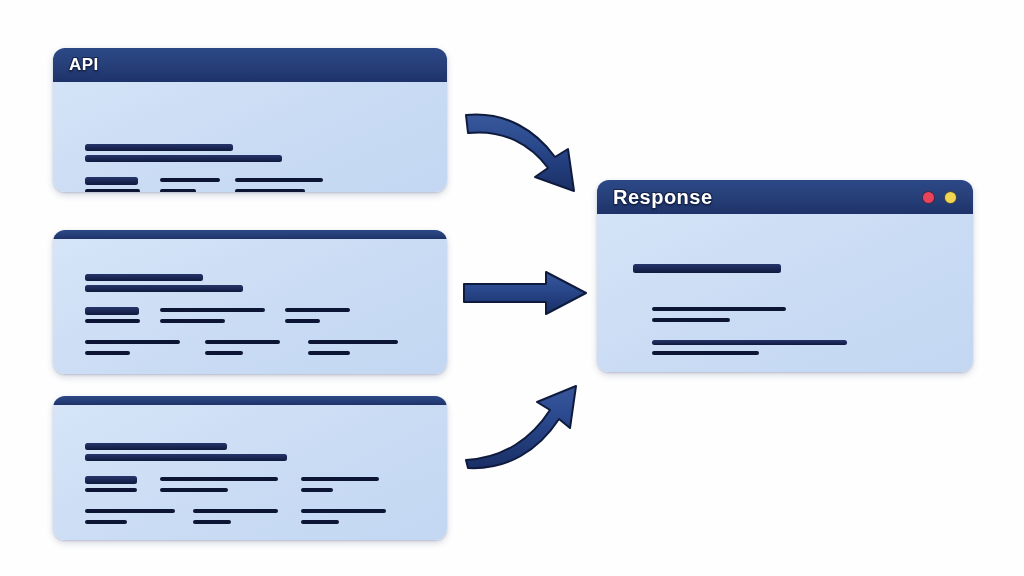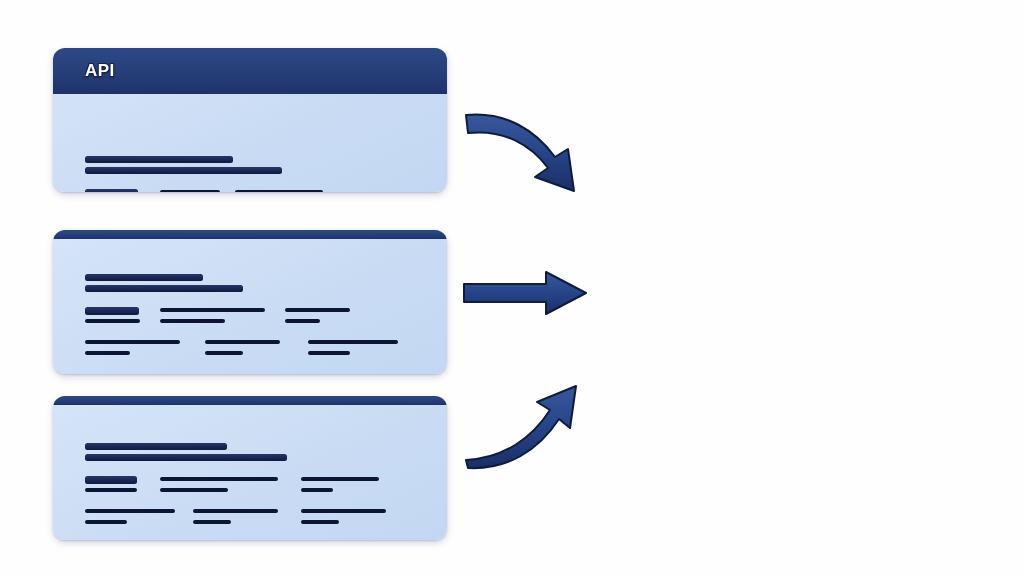--- a/index.html
+++ b/index.html
@@ -29,22 +29,22 @@
                 0 1px 2px rgba(30, 45, 90, 0.18);
   }
   .card-header {
     position: relative;
     background: linear-gradient(180deg, #2c4886 0%, #27407a 48%, #1e3268 100%);
     display: flex;
     align-items: center;
     box-sizing: border-box;
   }
   .card-header.titled {
-    height: 46px;
-    padding: 0 32px;
+    height: 34px;
+    padding: 0 16px;
   }
   .card-header.bare {
     height: 9px;
     padding: 0;
   }
   .card-title {
     color: #ffffff;
     font-weight: bold;
     letter-spacing: 0.5px;
     text-shadow: -1px -1px 0 #16254c, 1px -1px 0 #16254c,
@@ -146,20 +146,36 @@
         <div class="line thin" style="left: 248px; top: 72px; width: 78px; height: 4px;"></div>
         <div class="line thin" style="left: 248px; top: 83px; width: 32px; height: 4px;"></div>
         <div class="line thin" style="left: 32px; top: 104px; width: 90px; height: 4px;"></div>
         <div class="line thin" style="left: 32px; top: 115px; width: 42px; height: 4px;"></div>
         <div class="line thin" style="left: 140px; top: 104px; width: 85px; height: 4px;"></div>
         <div class="line thin" style="left: 140px; top: 115px; width: 38px; height: 4px;"></div>
         <div class="line thin" style="left: 248px; top: 104px; width: 85px; height: 4px;"></div>
         <div class="line thin" style="left: 248px; top: 115px; width: 38px; height: 4px;"></div>
       </div>
     </div>
+    <div class="card" id="card-response" style="left: 597px; top: 180px; width: 376px; height: 192px;">
+      <div class="card-header titled">
+        <span class="card-title">Response</span>
+        <span class="dots">
+          <span class="dot red"></span>
+          <span class="dot yellow"></span>
+        </span>
+      </div>
+      <div class="card-body">
+        <div class="line thick" style="left: 36px; top: 50px; width: 148px; height: 9px;"></div>
+        <div class="line thin" style="left: 55px; top: 93px; width: 134px; height: 4px;"></div>
+        <div class="line thin" style="left: 55px; top: 104px; width: 78px; height: 4px;"></div>
+        <div class="line thick" style="left: 55px; top: 126px; width: 195px; height: 5px;"></div>
+        <div class="line thin" style="left: 55px; top: 137px; width: 107px; height: 4px;"></div>
+      </div>
+    </div>
     <div class="arrow" id="arrow-top" style="left: 462px; top: 105px; width: 135px; height: 90px;">
       <svg width="135" height="90" viewBox="0 0 135 90">
         <defs>
           <linearGradient id="ag-curved-down" x1="0" y1="0" x2="0" y2="1">
             <stop offset="0%" stop-color="#39579c"></stop>
             <stop offset="45%" stop-color="#28468a"></stop>
             <stop offset="100%" stop-color="#1a2f66"></stop>
           </linearGradient>
         </defs>
         <path d="M4,10 C44,6 74,26 93,52 L106,44 L112,86 L73,72 L86,63 C69,40 42,24 6,28 Z" fill="url(#ag-curved-down)" stroke="#0f1b3d" stroke-width="2" stroke-linejoin="round"></path>

